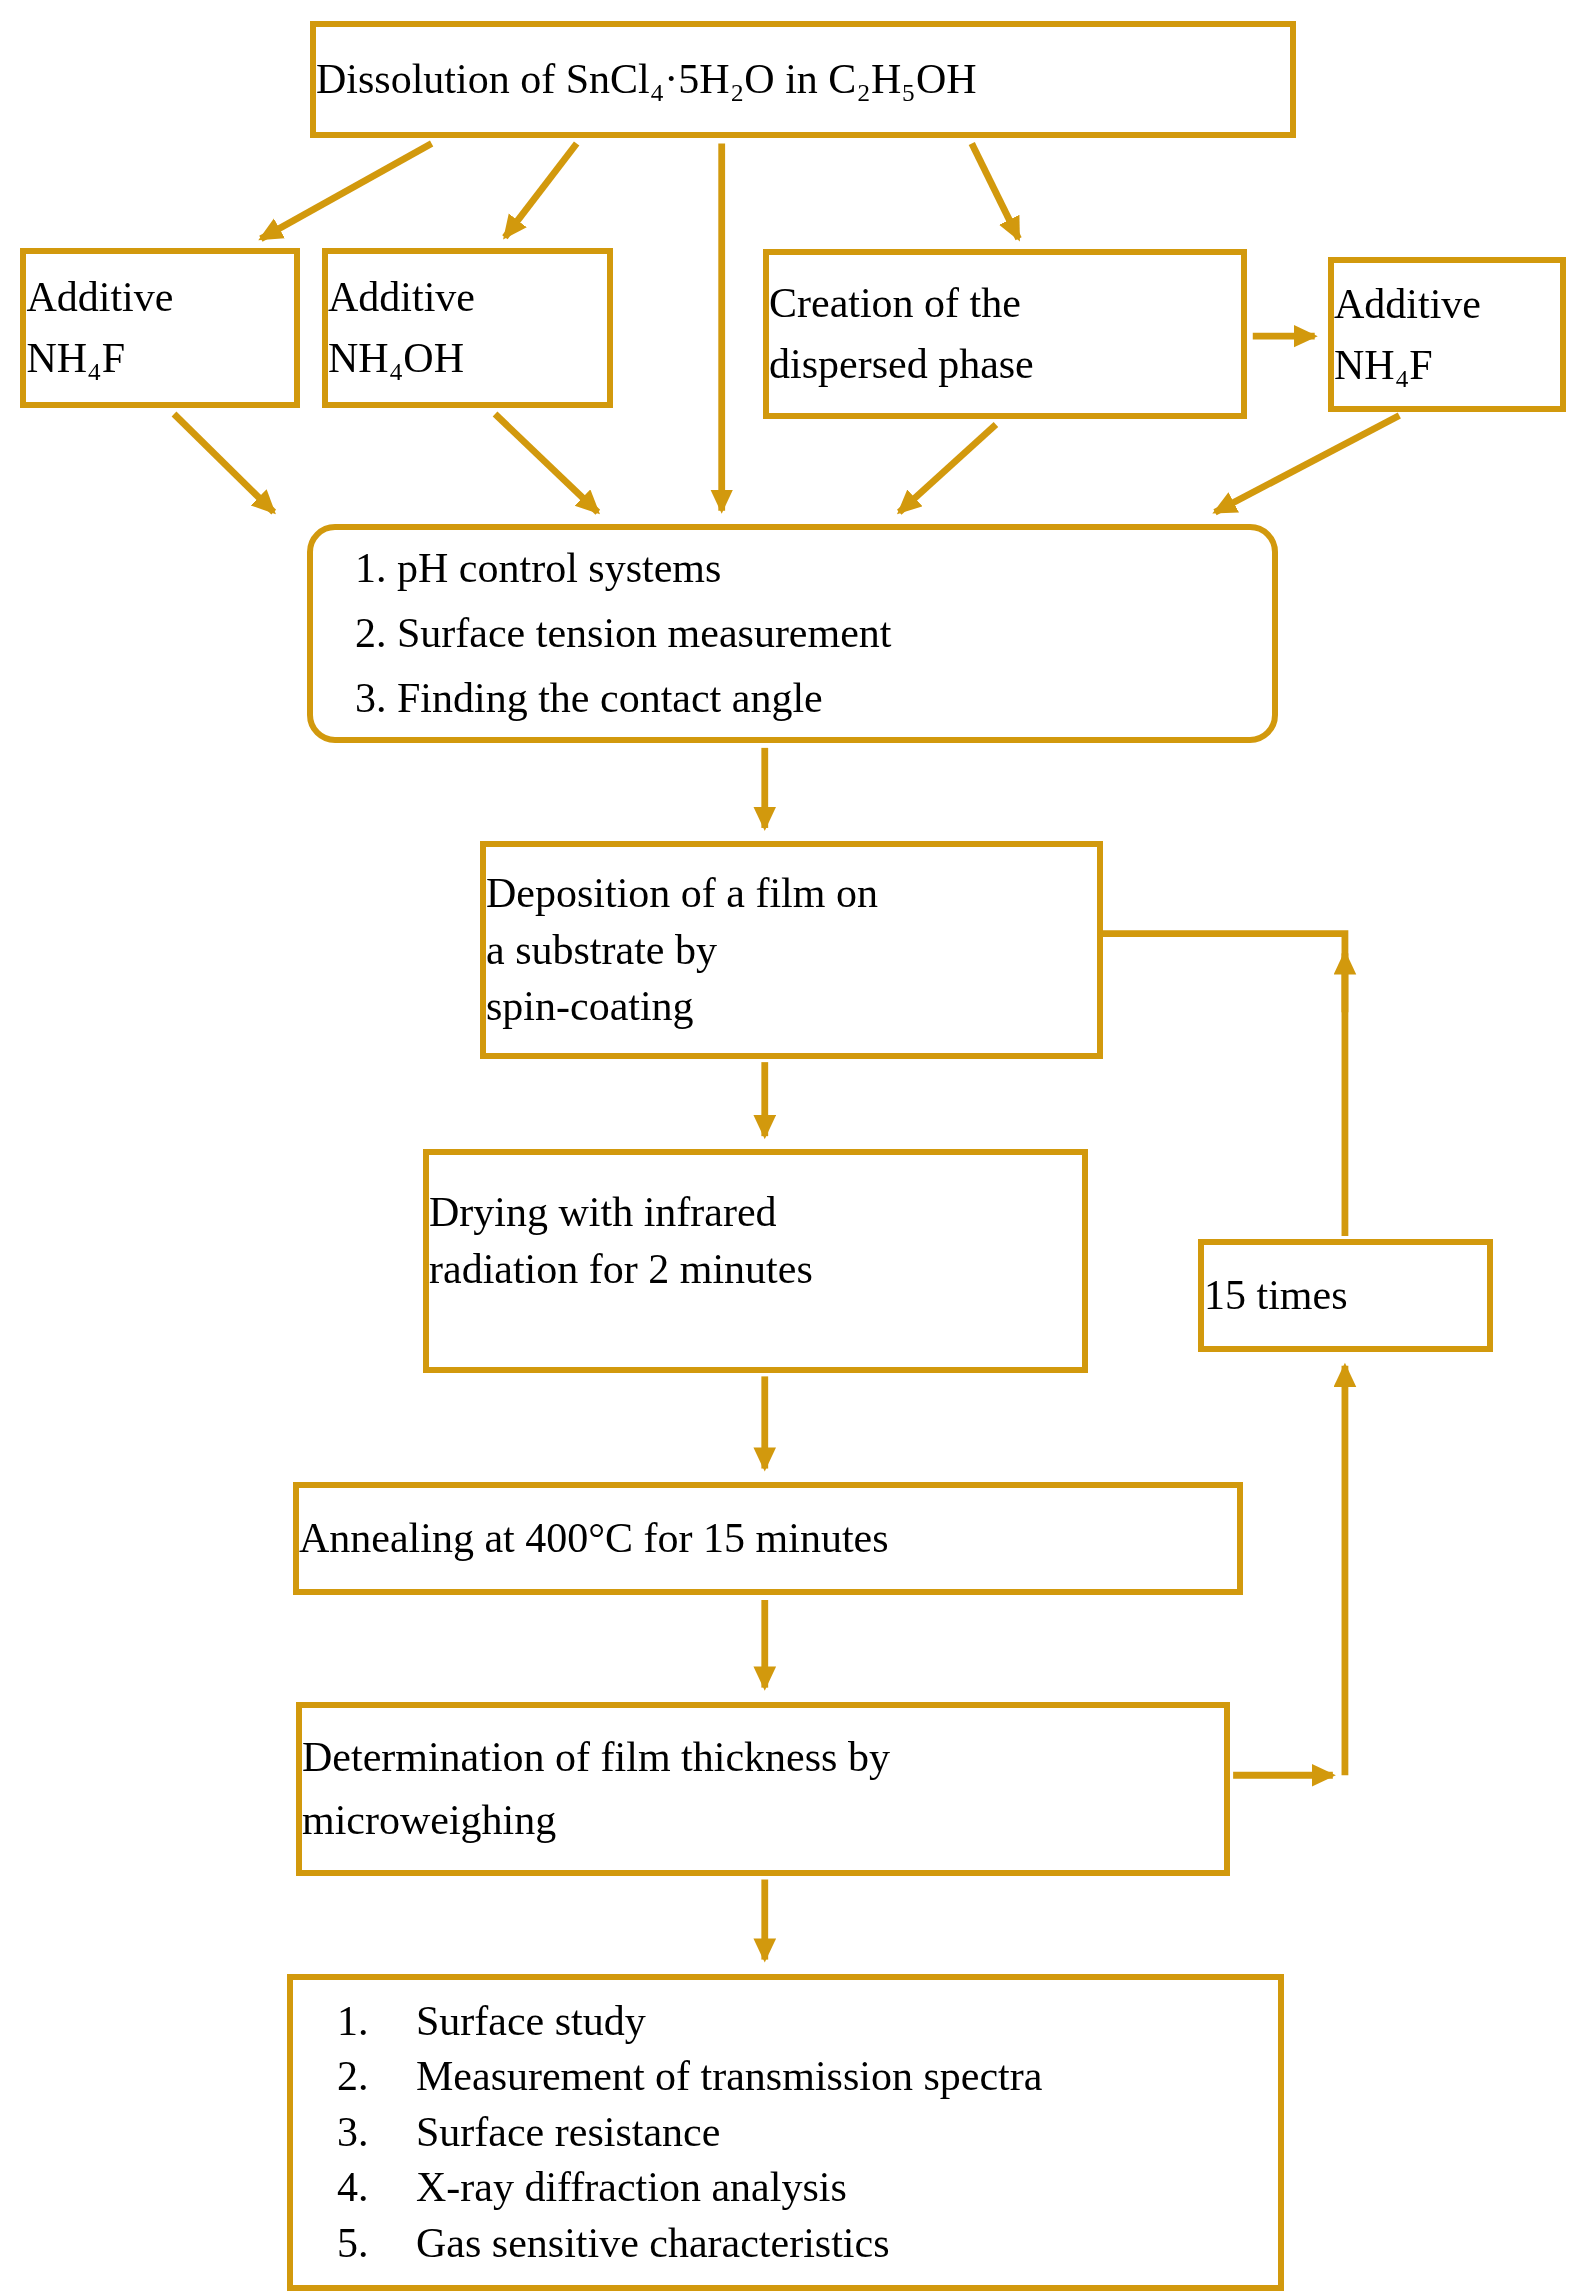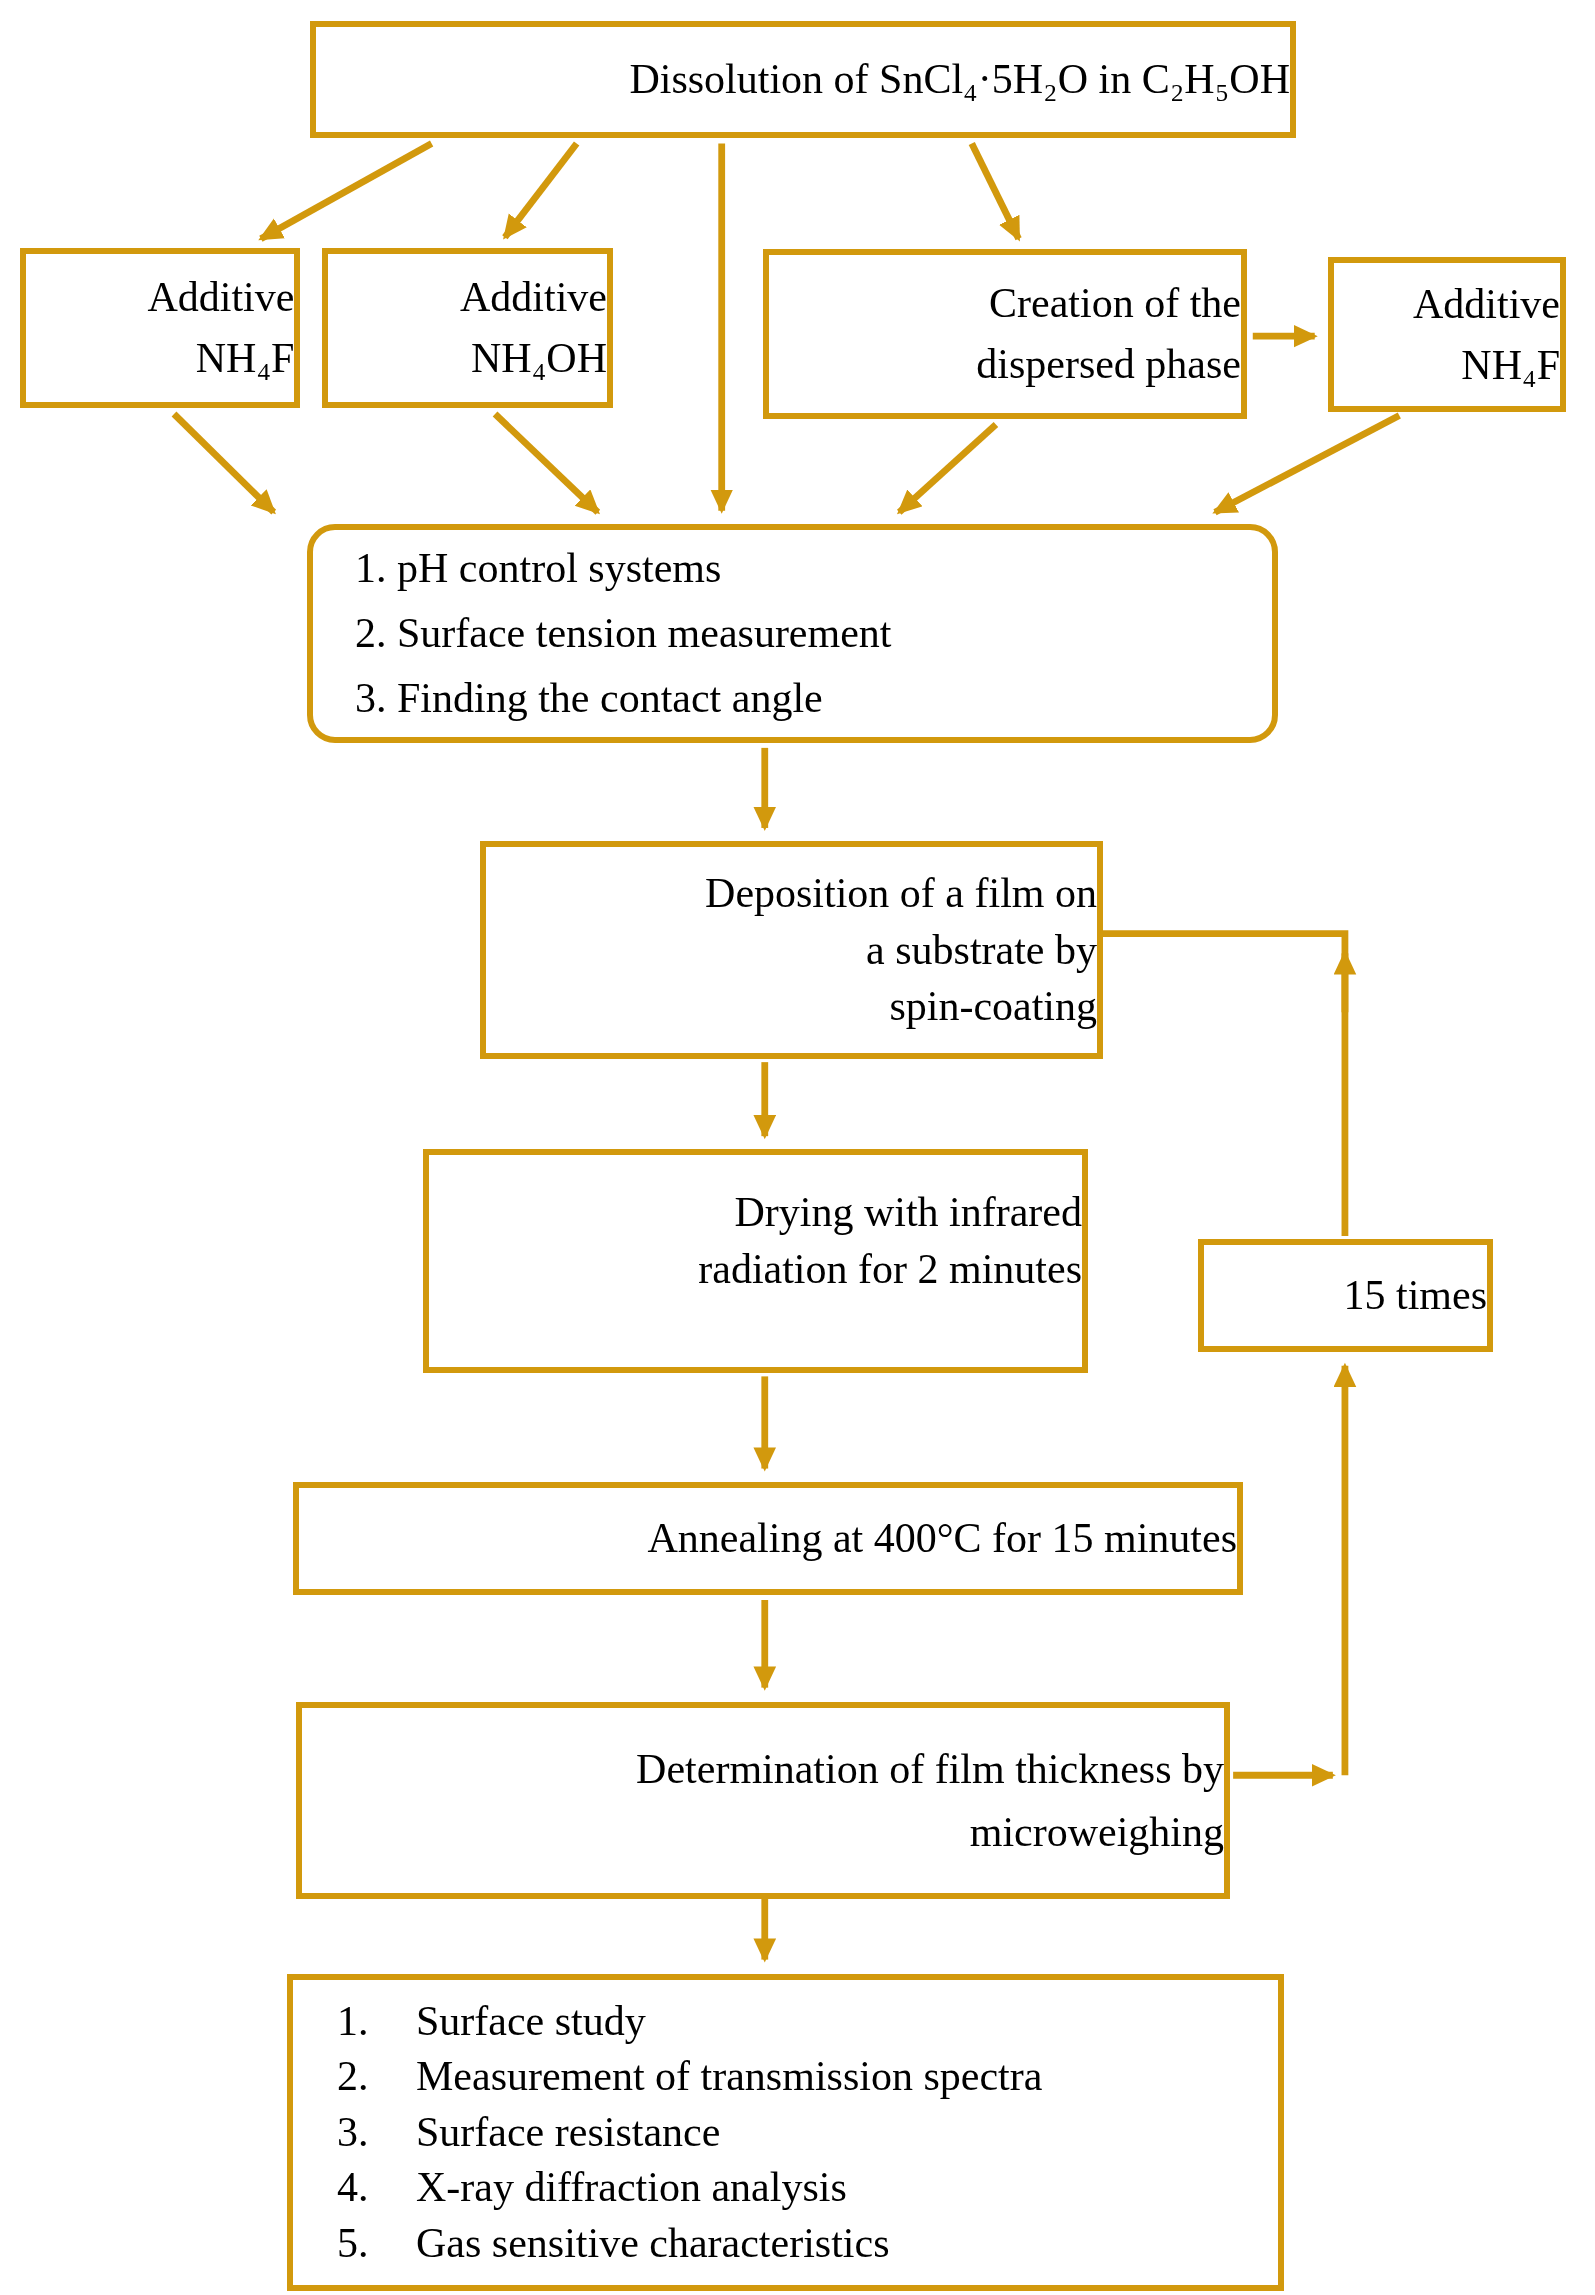--- a/index.html
+++ b/index.html
@@ -22,21 +22,21 @@
     width: 1596px; height: 2295px;
     color: var(--accent);
   }
   .node {
     position: absolute;
     border: 6.8px solid var(--accent);
     background: var(--bg);
     display: flex;
     flex-direction: column;
     justify-content: center;
-    align-items: flex-end;
+    align-items: flex-start;
     text-align: center;
     font-size: 42px;
     line-height: 1.45;
     color: var(--ink);
   }
   .node.left-align {
     align-items: flex-start;
     text-align: left;
   }
   .node.top-align {
@@ -127,21 +127,21 @@
   </div>
 
   <div class="node" style="left:1198px; top:1239px; width:295px; height:113px;font-family:Liberation Serif, serif;">
     <span class="line">15 times</span>
   </div>
 
   <div class="node" style="left:293px; top:1482px; width:950px; height:113px;">
     <span class="line">Annealing at 400°C for 15 minutes</span>
   </div>
 
-  <div class="node" style="left:296px; top:1702px; width:934px; height:197px; line-height:1.5;">
+  <div class="node" style="left:296px; top:1702px; width:934px; height:174px; line-height:1.5;">
     <span class="line">Determination of film thickness by</span>
     <span class="line">microweighing</span>
   </div>
 
   <div class="node left-align" style="left:287px; top:1974px; width:997px; height:317px; padding-left:44px;">
     <div class="num-row">
       <span class="num">1.</span>
       <span class="txt">Surface study</span>
     </div>
     <div class="num-row">

